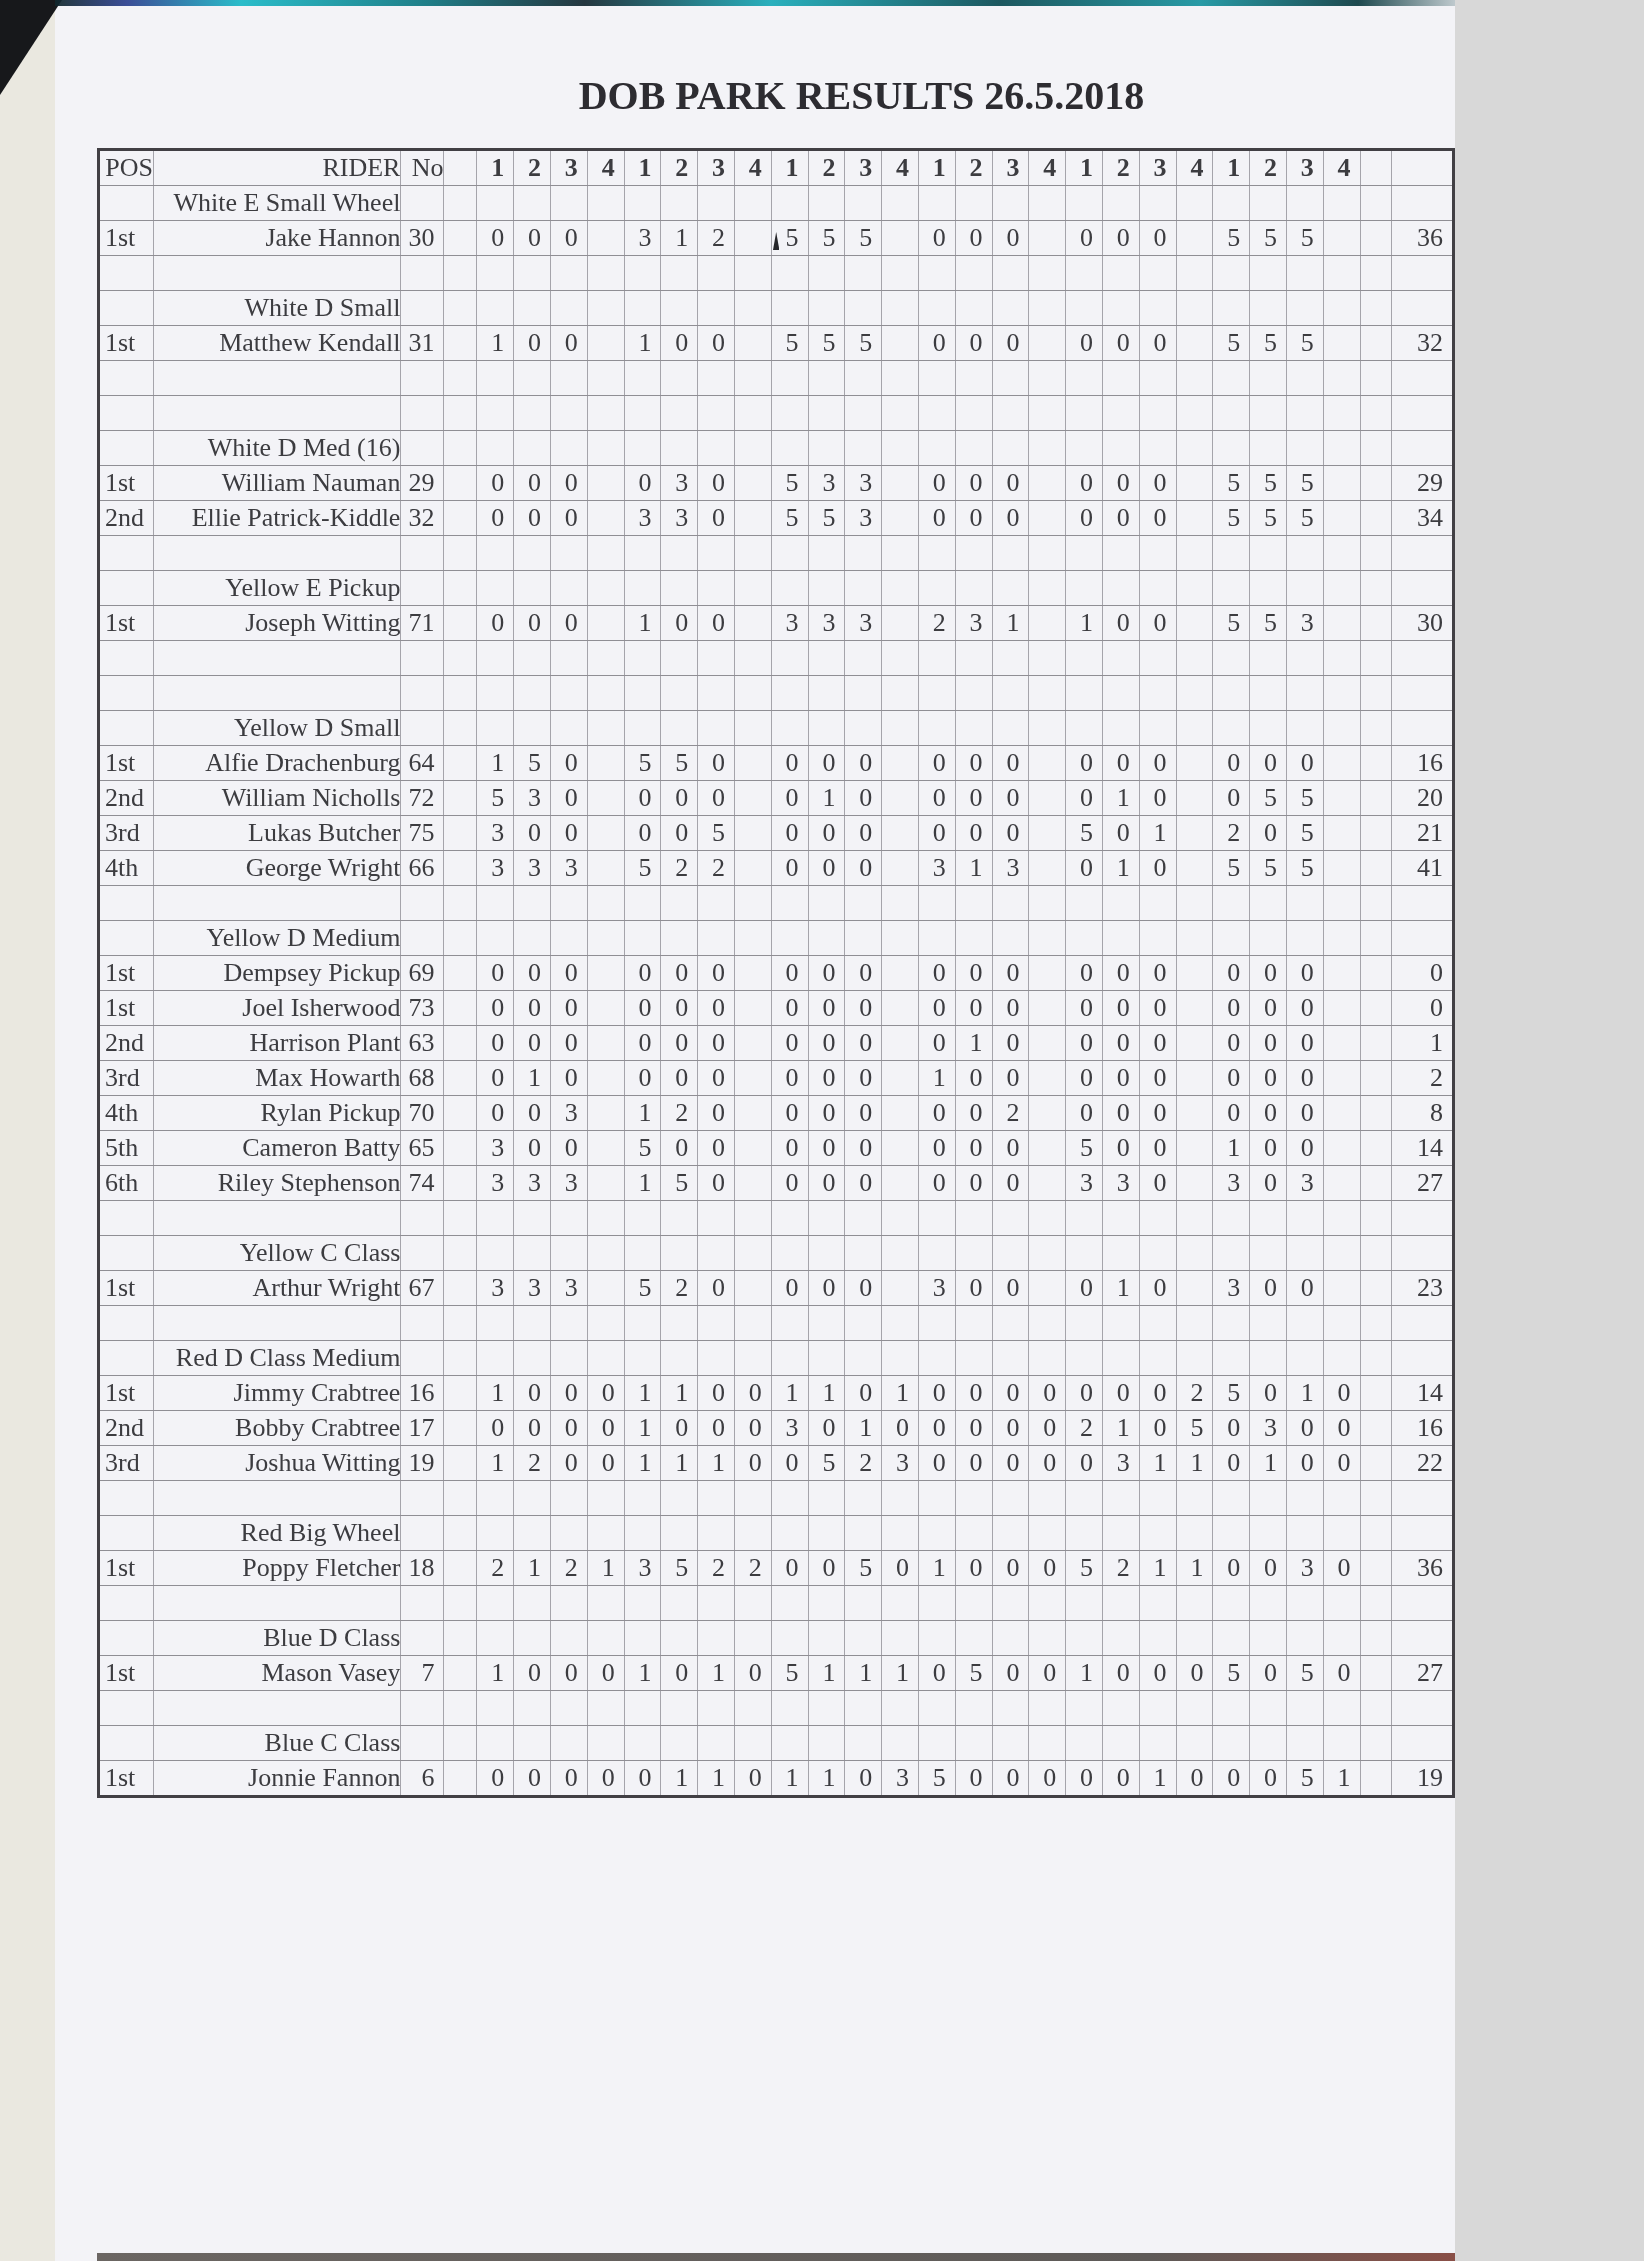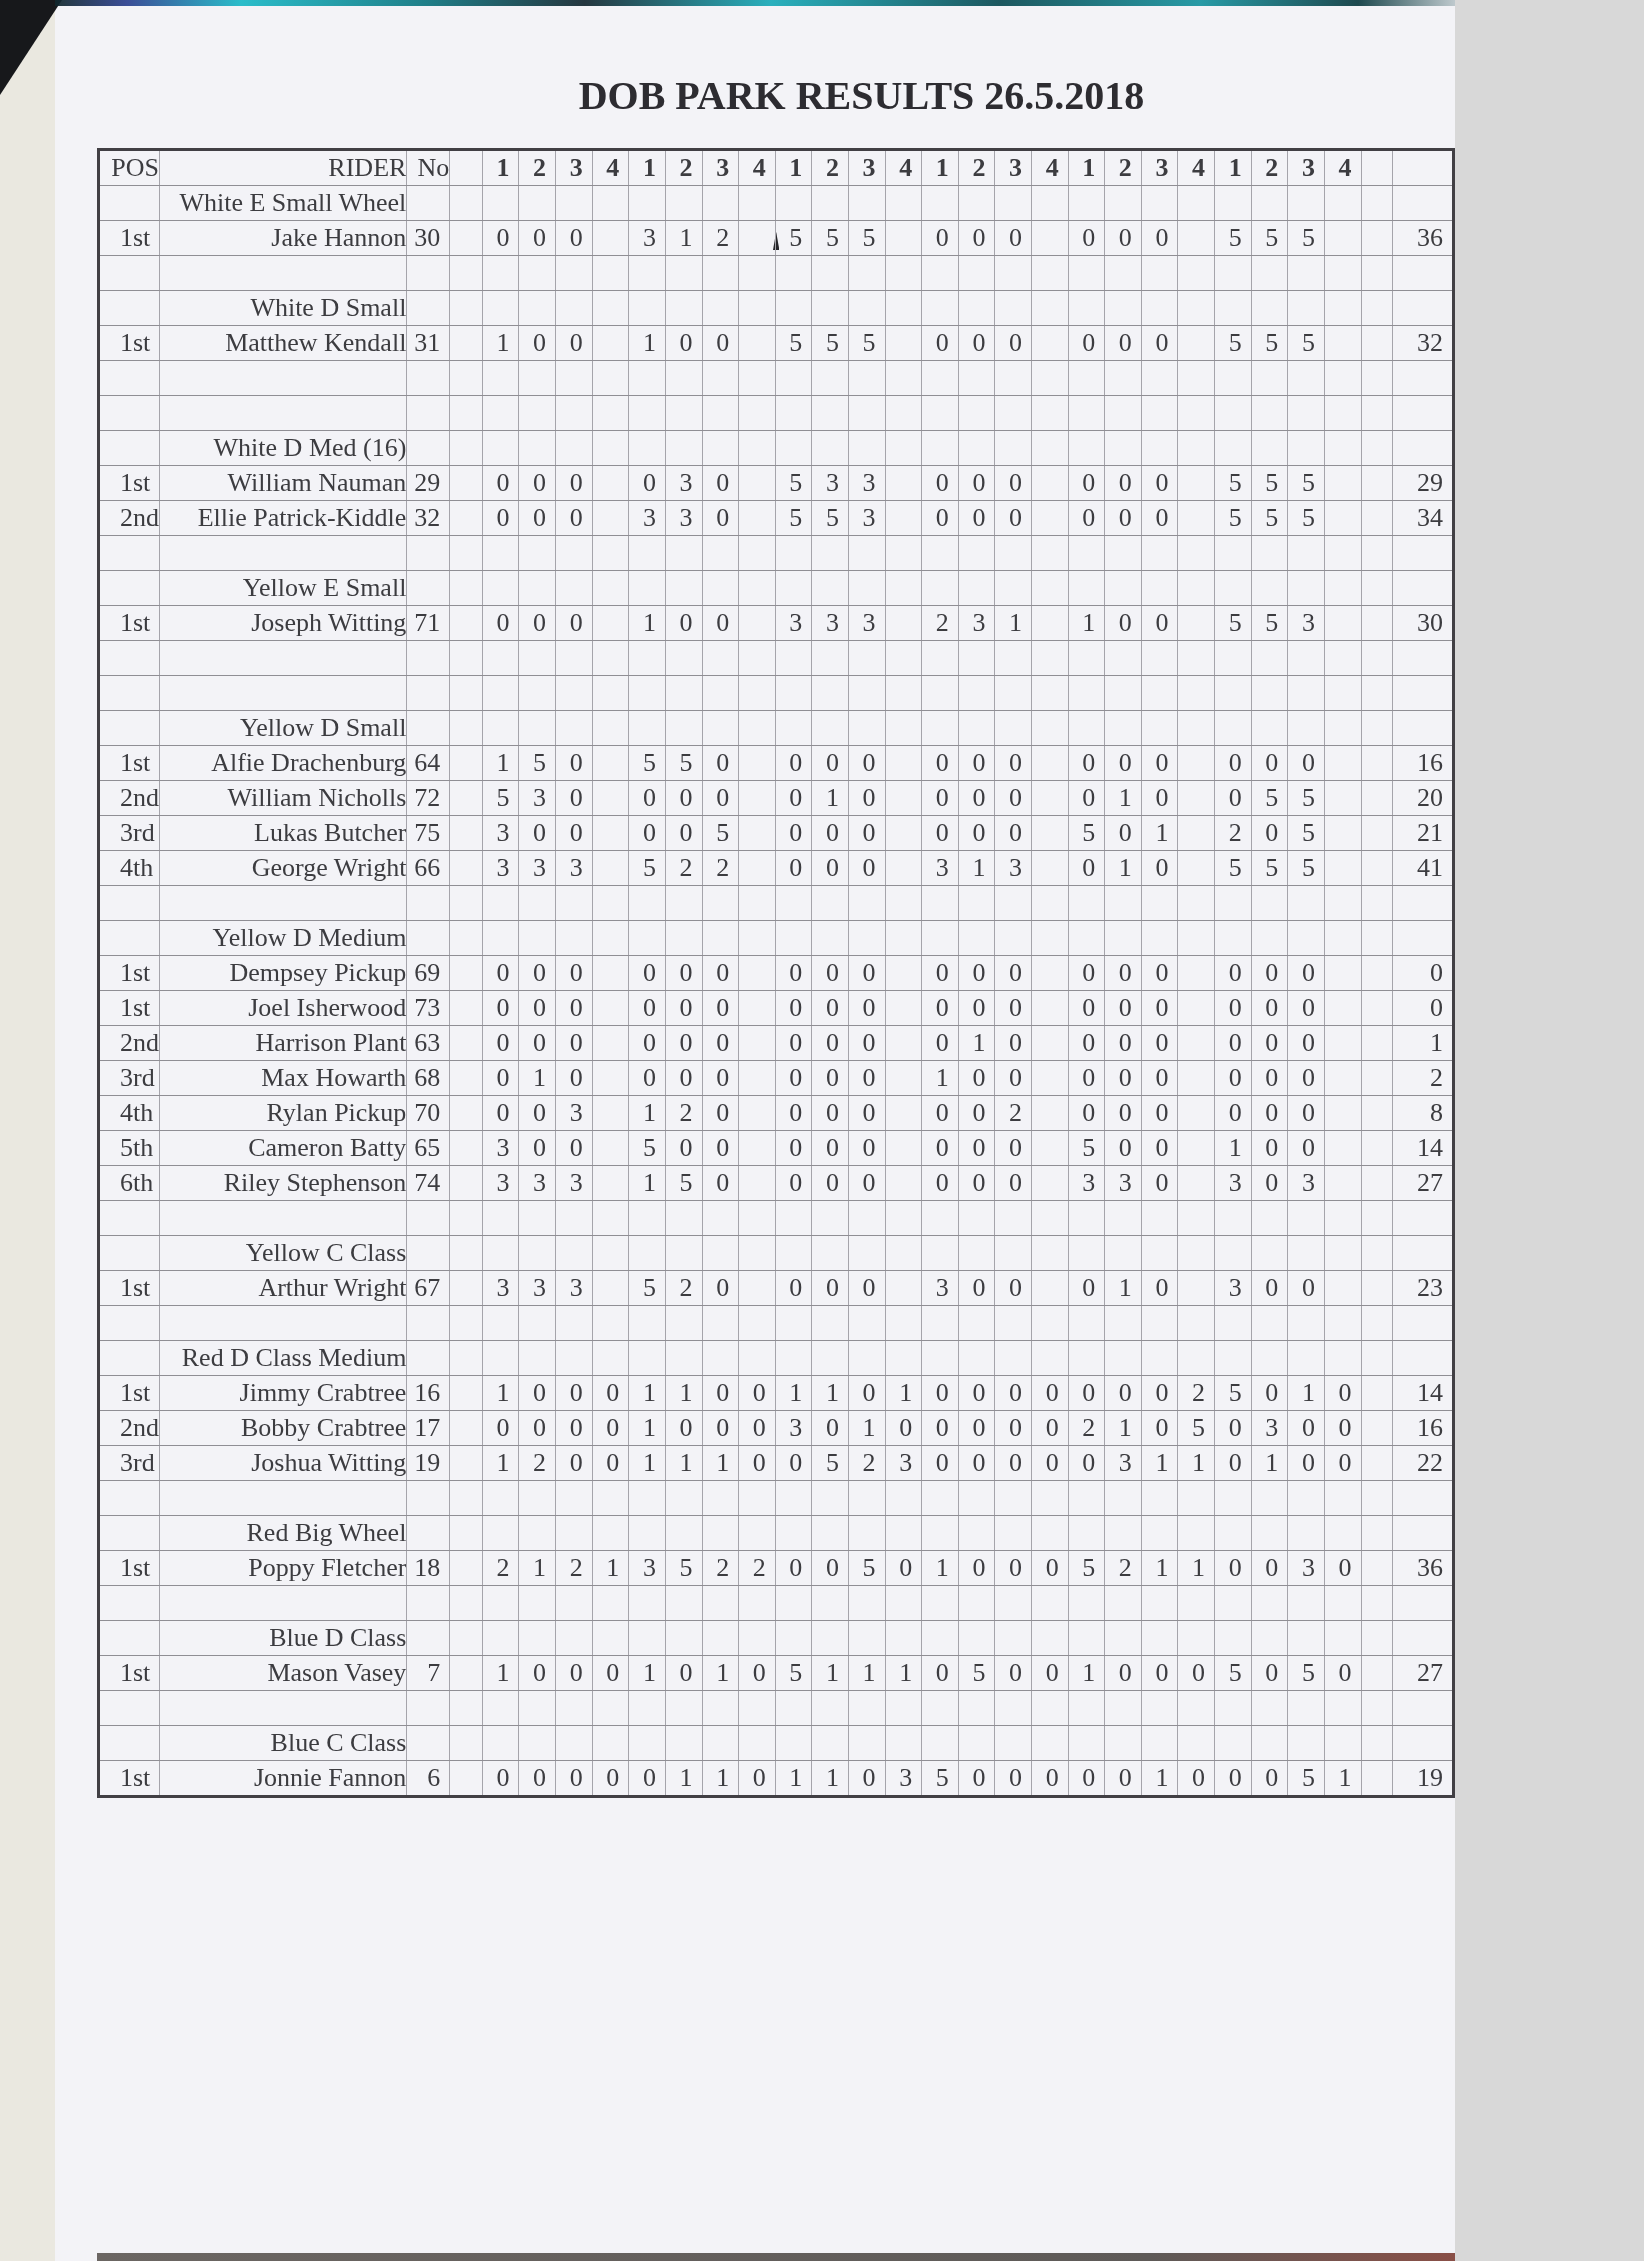--- a/index.html
+++ b/index.html
@@ -20,21 +20,21 @@
   table{position:absolute;left:97px;top:148px;border-collapse:collapse;table-layout:fixed;
         border:3.9px solid var(--borderc,#413f44);}
   td{height:34px;padding:0;font-size:26px;color:var(--ink,#3c3c40);white-space:nowrap;
         vertical-align:middle;overflow:hidden;
         border-left:1.3px solid #a5a4ab;border-right:1.3px solid #a5a4ab;
         border-top:1.3px solid var(--grid,#8f8e94);border-bottom:1.3px solid var(--grid,#8f8e94);}
   tr.h1{height:35px;}
   td.sec{font-weight:700;text-align:left;padding-left:6.4px;}
   td.att{font-weight:700;text-align:right;padding-right:9px;}
   td.colhdr{text-align:right;padding-left:5.2px;}
-  td.pos{text-align:left;padding-left:20px;}
+  td.pos{text-align:left;padding-left:5px;}
   td.name{text-align:right;padding-left:7.7px;}
   td.label{text-align:right;padding-left:7.7px;}
   td.num{text-align:right;padding-right:9px;}
 </style>
 </head>
 <body>
 
 <div class="page">
   <div class="edge-strip"></div>
   <div class="corner-wedge"></div>
@@ -459,21 +459,21 @@
           <td></td>
           <td></td>
           <td></td>
           <td></td>
           <td></td>
           <td></td>
           <td></td>
         </tr>
         <tr>
           <td></td>
-          <td class="label">Yellow E Small</td>
+          <td class="label">Yellow E Pickup</td>
           <td></td>
           <td></td>
           <td></td>
           <td></td>
           <td></td>
           <td></td>
           <td></td>
           <td></td>
           <td></td>
           <td></td>

